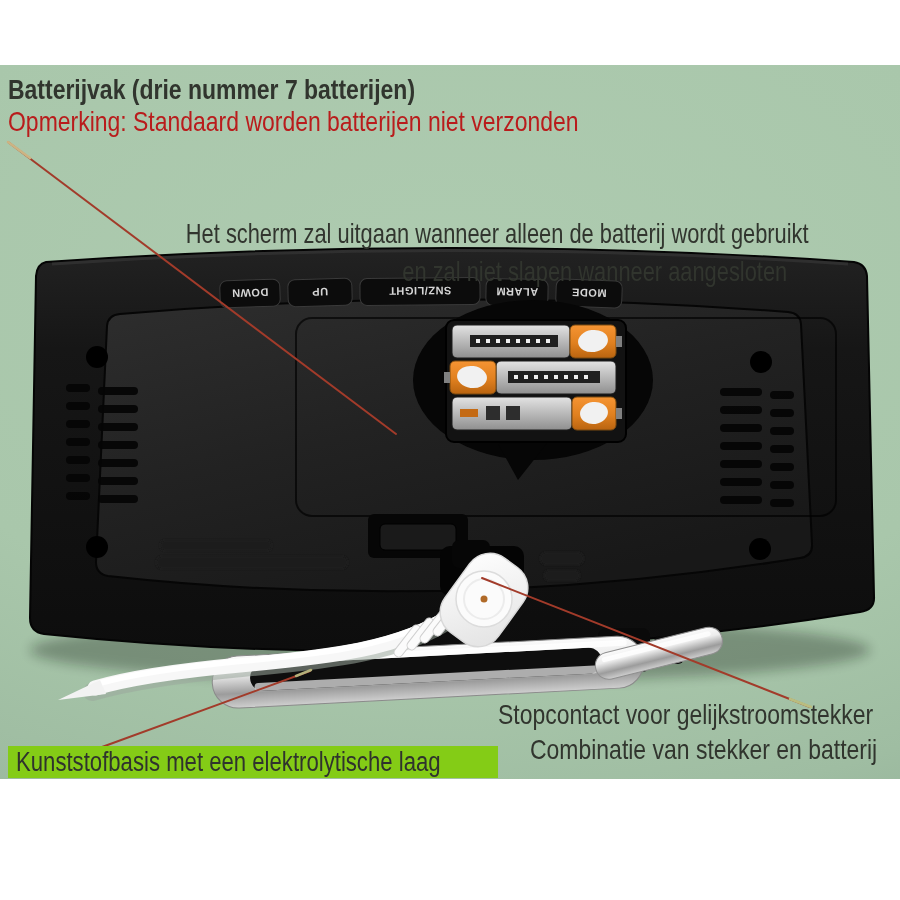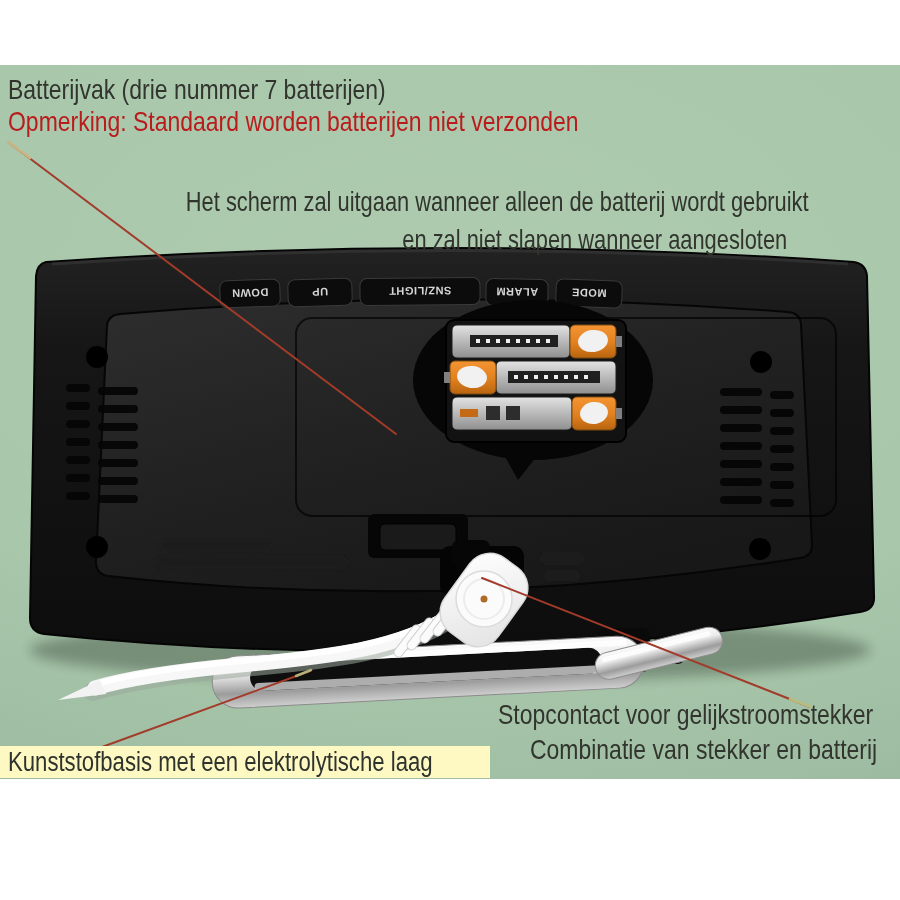--- a/index.html
+++ b/index.html
@@ -5,22 +5,22 @@
   html,body{margin:0;padding:0;background:#fff;}
   .stage{position:relative;width:900px;height:900px;background:#ffffff;overflow:hidden;
          font-family:"Liberation Sans", sans-serif;}
   .green-backdrop{position:absolute;left:0;top:65px;width:900px;height:714px;
     background:radial-gradient(ellipse 120% 90% at 50% 32%, #aecbb0 0%, #a9c7ab 55%, #9fbda2 82%, #93b098 100%);}
   .device-svg{position:absolute;left:0;top:0;width:900px;height:900px;z-index:2;}
   .ann{position:absolute;z-index:3;font-size:28px;line-height:32px;color:#31352e;white-space:nowrap;}
   .ann .cx{display:inline-block;transform:scaleX(0.82);transform-origin:0 50%;}
   .ann .cxc{display:inline-block;transform:scaleX(0.78);transform-origin:50% 50%;}
   .ann.red{color:#b91c1c;}
-  .ann.centered{text-align:center;}
-  .base-box{position:absolute;z-index:3;left:0;top:746px;width:490px;height:32px;background:#fef9c3;}
+  .ann.centered{text-align:center;margin-top:32px;}
+  .base-box{position:absolute;z-index:3;left:8px;top:746px;width:490px;height:32px;background:#84cc16;}
   .base-box .txt{position:absolute;left:8px;top:0;line-height:32px;font-size:27px;color:#2f332d;white-space:nowrap;}
   .base-box .txt .cx{display:inline-block;transform:scaleX(0.82);transform-origin:0 50%;}
   text.btn-label{fill:#d6d6d6;font-size:11px;font-weight:bold;letter-spacing:0.5px;
                  font-family:"Liberation Sans", sans-serif;}
 </style>
 </head>
 <body>
 
 <div class="stage">
 
@@ -246,21 +246,21 @@
     <g stroke-linecap="round">
       <line x1="8" y1="142" x2="396" y2="434" stroke="#a23b2a" stroke-width="2"></line>
       <line x1="8" y1="142" x2="30" y2="158" stroke="#cdb483" stroke-width="2.5"></line>
       <line x1="482" y1="578" x2="810" y2="707" stroke="#a23b2a" stroke-width="2"></line>
       <line x1="790" y1="699" x2="811" y2="707" stroke="#babd7f" stroke-width="2.5"></line>
       <line x1="310" y1="671" x2="102" y2="747" stroke="#a23b2a" stroke-width="2"></line>
       <line x1="296" y1="676" x2="311" y2="670" stroke="#b3b07a" stroke-width="2.5"></line>
     </g>
   </svg>
 
-  <div class="ann" style="left:8px;top:74px;">
+  <div class="ann" style="left:8px;top:74px;font-weight:bold;">
     <span class="cx">Batterijvak (drie nummer 7 batterijen)</span>
   </div>
   <div class="ann red" style="left:8px;top:106px;">
     <span class="cx">Opmerking: Standaard worden batterijen niet verzonden</span>
   </div>
 
   <div class="ann centered" style="left:94px;top:186px;width:806px;">
     <span class="cxc">Het scherm zal uitgaan wanneer alleen de batterij wordt gebruikt</span>
   </div>
   <div class="ann centered" style="left:190px;top:224px;width:810px;">

